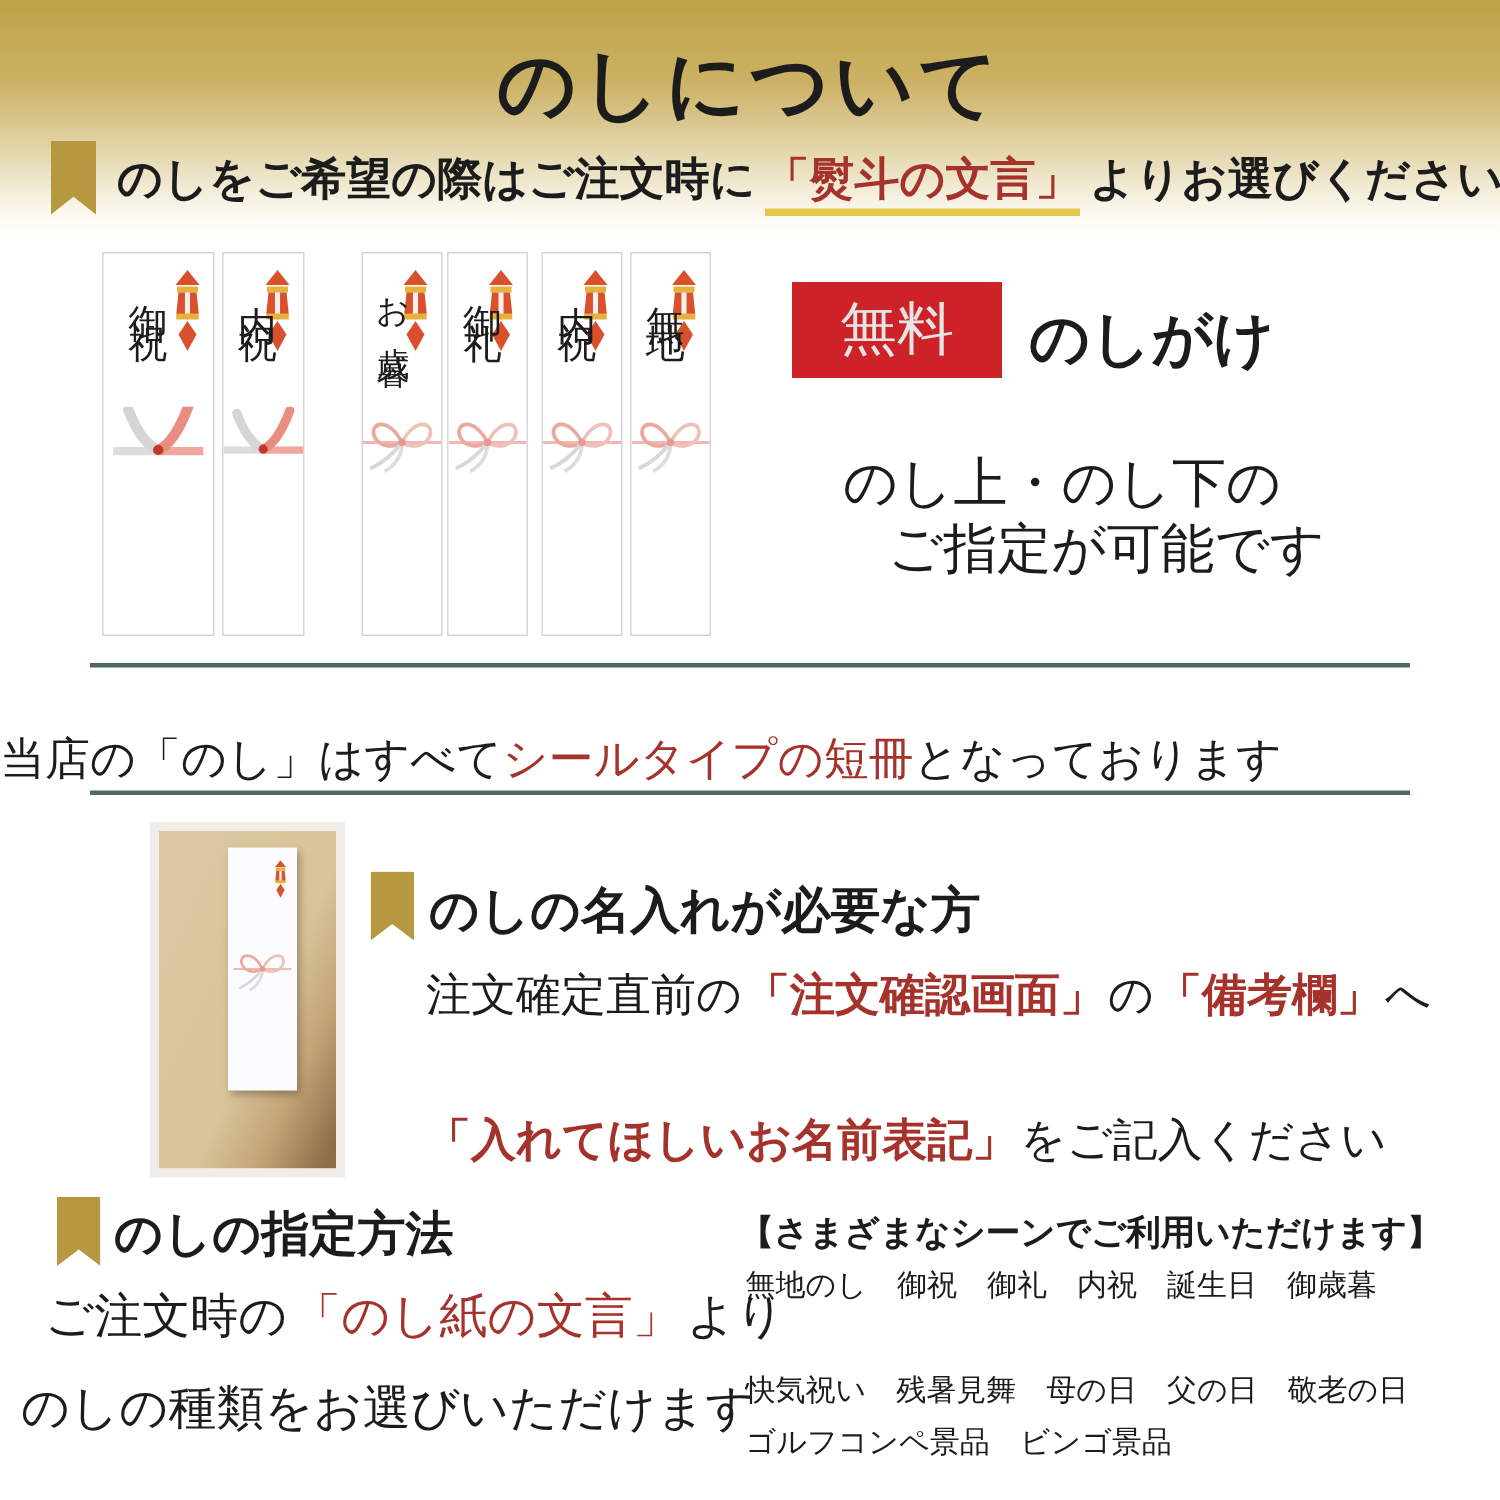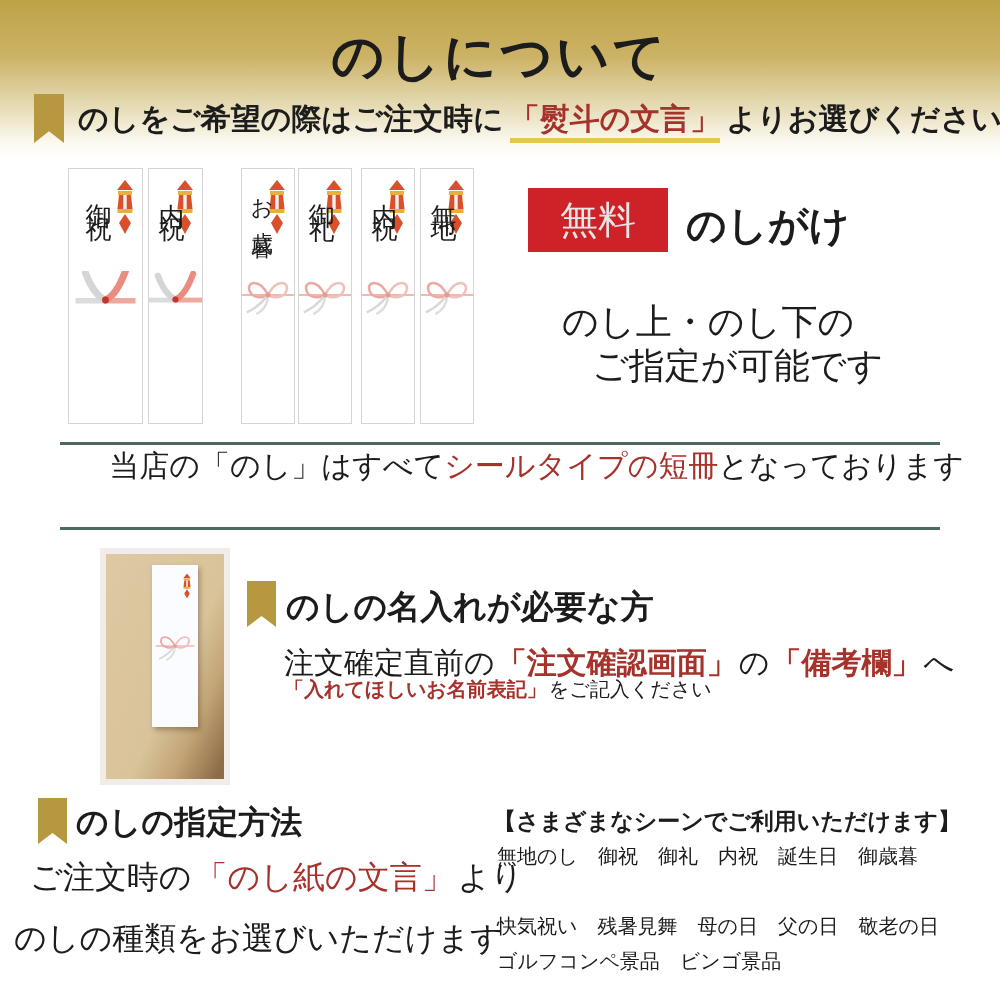--- a/index.html
+++ b/index.html
@@ -55,37 +55,37 @@
   .badge{
     position:absolute;left:528px;top:188px;width:140px;height:64px;
     background:#cc2228;color:#e5e5e5;font-size:38px;text-align:center;line-height:64px;
   }
   .offer-title{position:absolute;left:686px;top:198px;font-size:40px;font-weight:bold;white-space:nowrap;}
   .offer-line1{position:absolute;left:562px;top:280px;font-size:36px;white-space:nowrap;margin-top:18px;}
   .offer-line2{position:absolute;left:592px;top:342px;font-size:36px;white-space:nowrap;}
   
   .rule{position:absolute;left:60px;width:880px;height:3px;background:#4e6a60;}
   .rule-top{top:442px;} .rule-bottom{top:527px;}
-  .seal-note{position:absolute;left:0;top:446px;width:964px;text-align:right;font-size:30px;white-space:nowrap;}
+  .seal-note{position:absolute;left:0;top:486px;width:964px;text-align:left;font-size:30px;white-space:nowrap;}
   
   .photo{
     position:absolute;left:100px;top:548px;width:130px;height:237px;box-sizing:border-box;
     border:6px solid #f2ece8;
     background:linear-gradient(115deg,#ddc9a2 0%,#d8c39a 58%,#c3a577 76%,#8d6d48 96%);
   }
   .photo-strip{
     position:absolute;left:46px;top:11px;width:46px;height:162px;background:#fbfcff;
     box-shadow:2px 3px 5px rgba(60,40,20,.35);
   }
   .photo-orn{position:absolute;top:8px;right:5px;width:12px;height:26px;}
   .photo-bow{position:absolute;left:3px;top:66px;width:40px;height:30px;}
   
   .naming-heading{position:absolute;left:286px;top:585px;font-size:33px;font-weight:bold;white-space:nowrap;}
   .naming-line1{position:absolute;left:284px;top:643px;font-size:30px;white-space:nowrap;}
-  .naming-line2{position:absolute;left:282px;top:676px;font-size:20px;white-space:nowrap;}
+  .naming-line2{position:absolute;left:282px;top:740px;font-size:30px;white-space:nowrap;}
   .naming-line1 .red, .naming-line2 .red{margin:0 2px;font-weight:bold;}
   
   .howto-heading{position:absolute;left:76px;top:801px;font-size:32px;font-weight:bold;white-space:nowrap;}
   .howto-line1{position:absolute;left:30px;top:856px;font-size:32px;white-space:nowrap;}
   .howto-line2{position:absolute;left:14px;top:917px;font-size:32px;white-space:nowrap;}
   .howto-line1 .red{margin:0 4px;}
   
   .scenes-heading{
     position:absolute;left:493px;top:806px;font-size:23px;font-weight:bold;white-space:nowrap;
     font-family:"Liberation Sans","DejaVu Sans",sans-serif;

